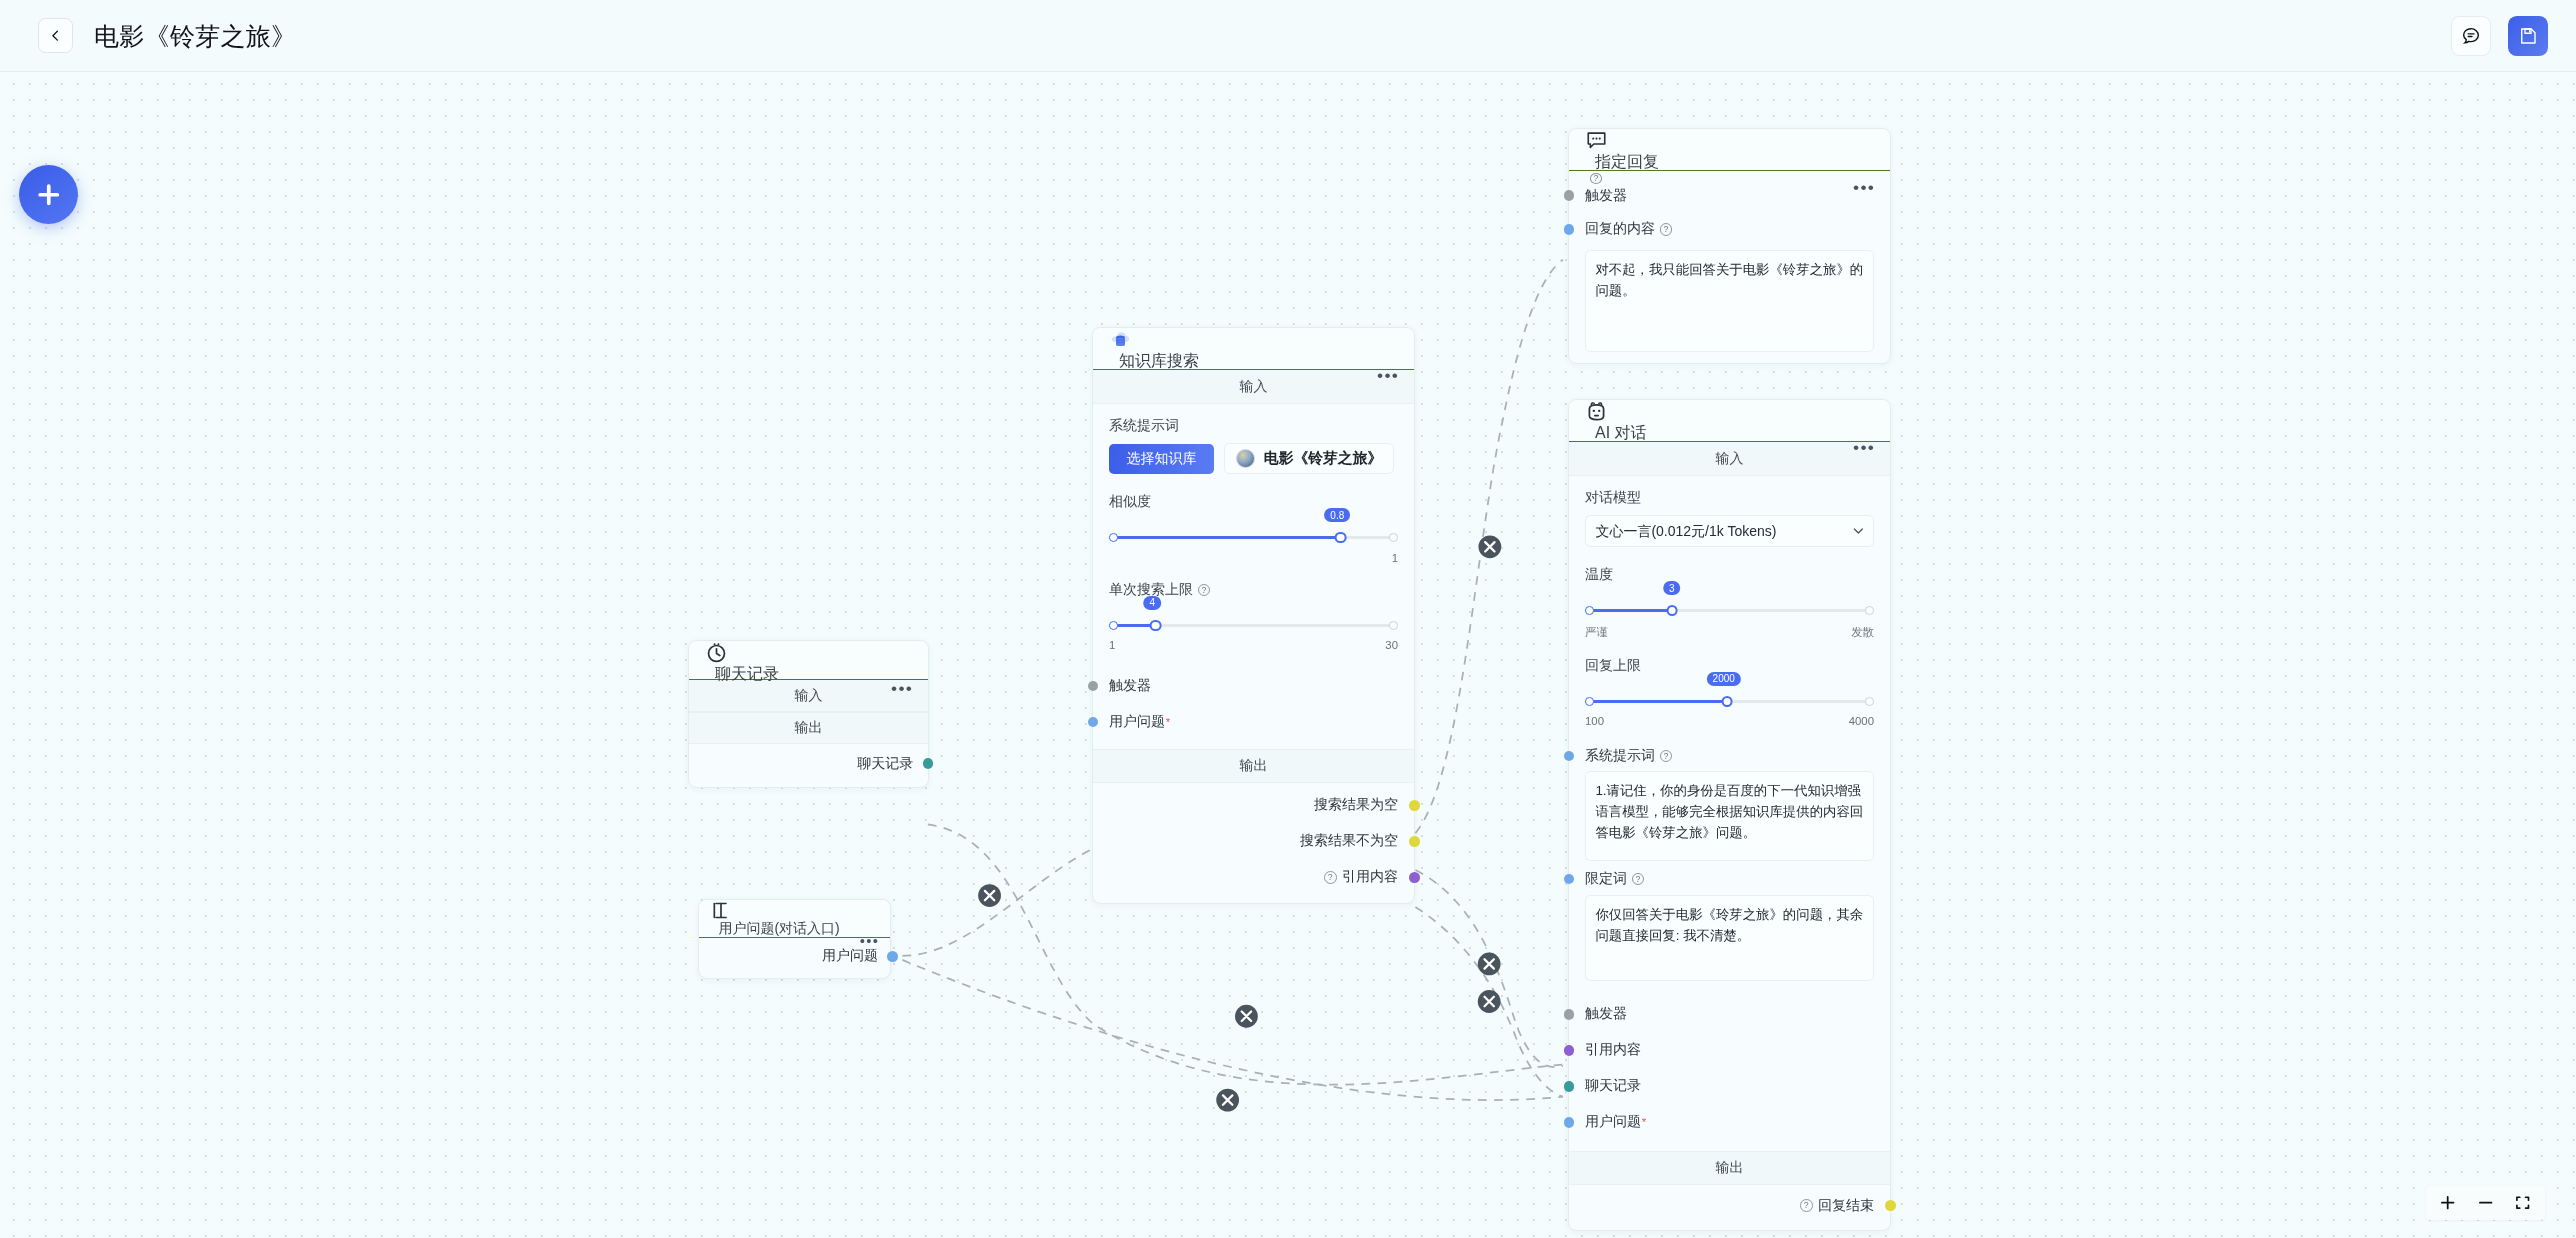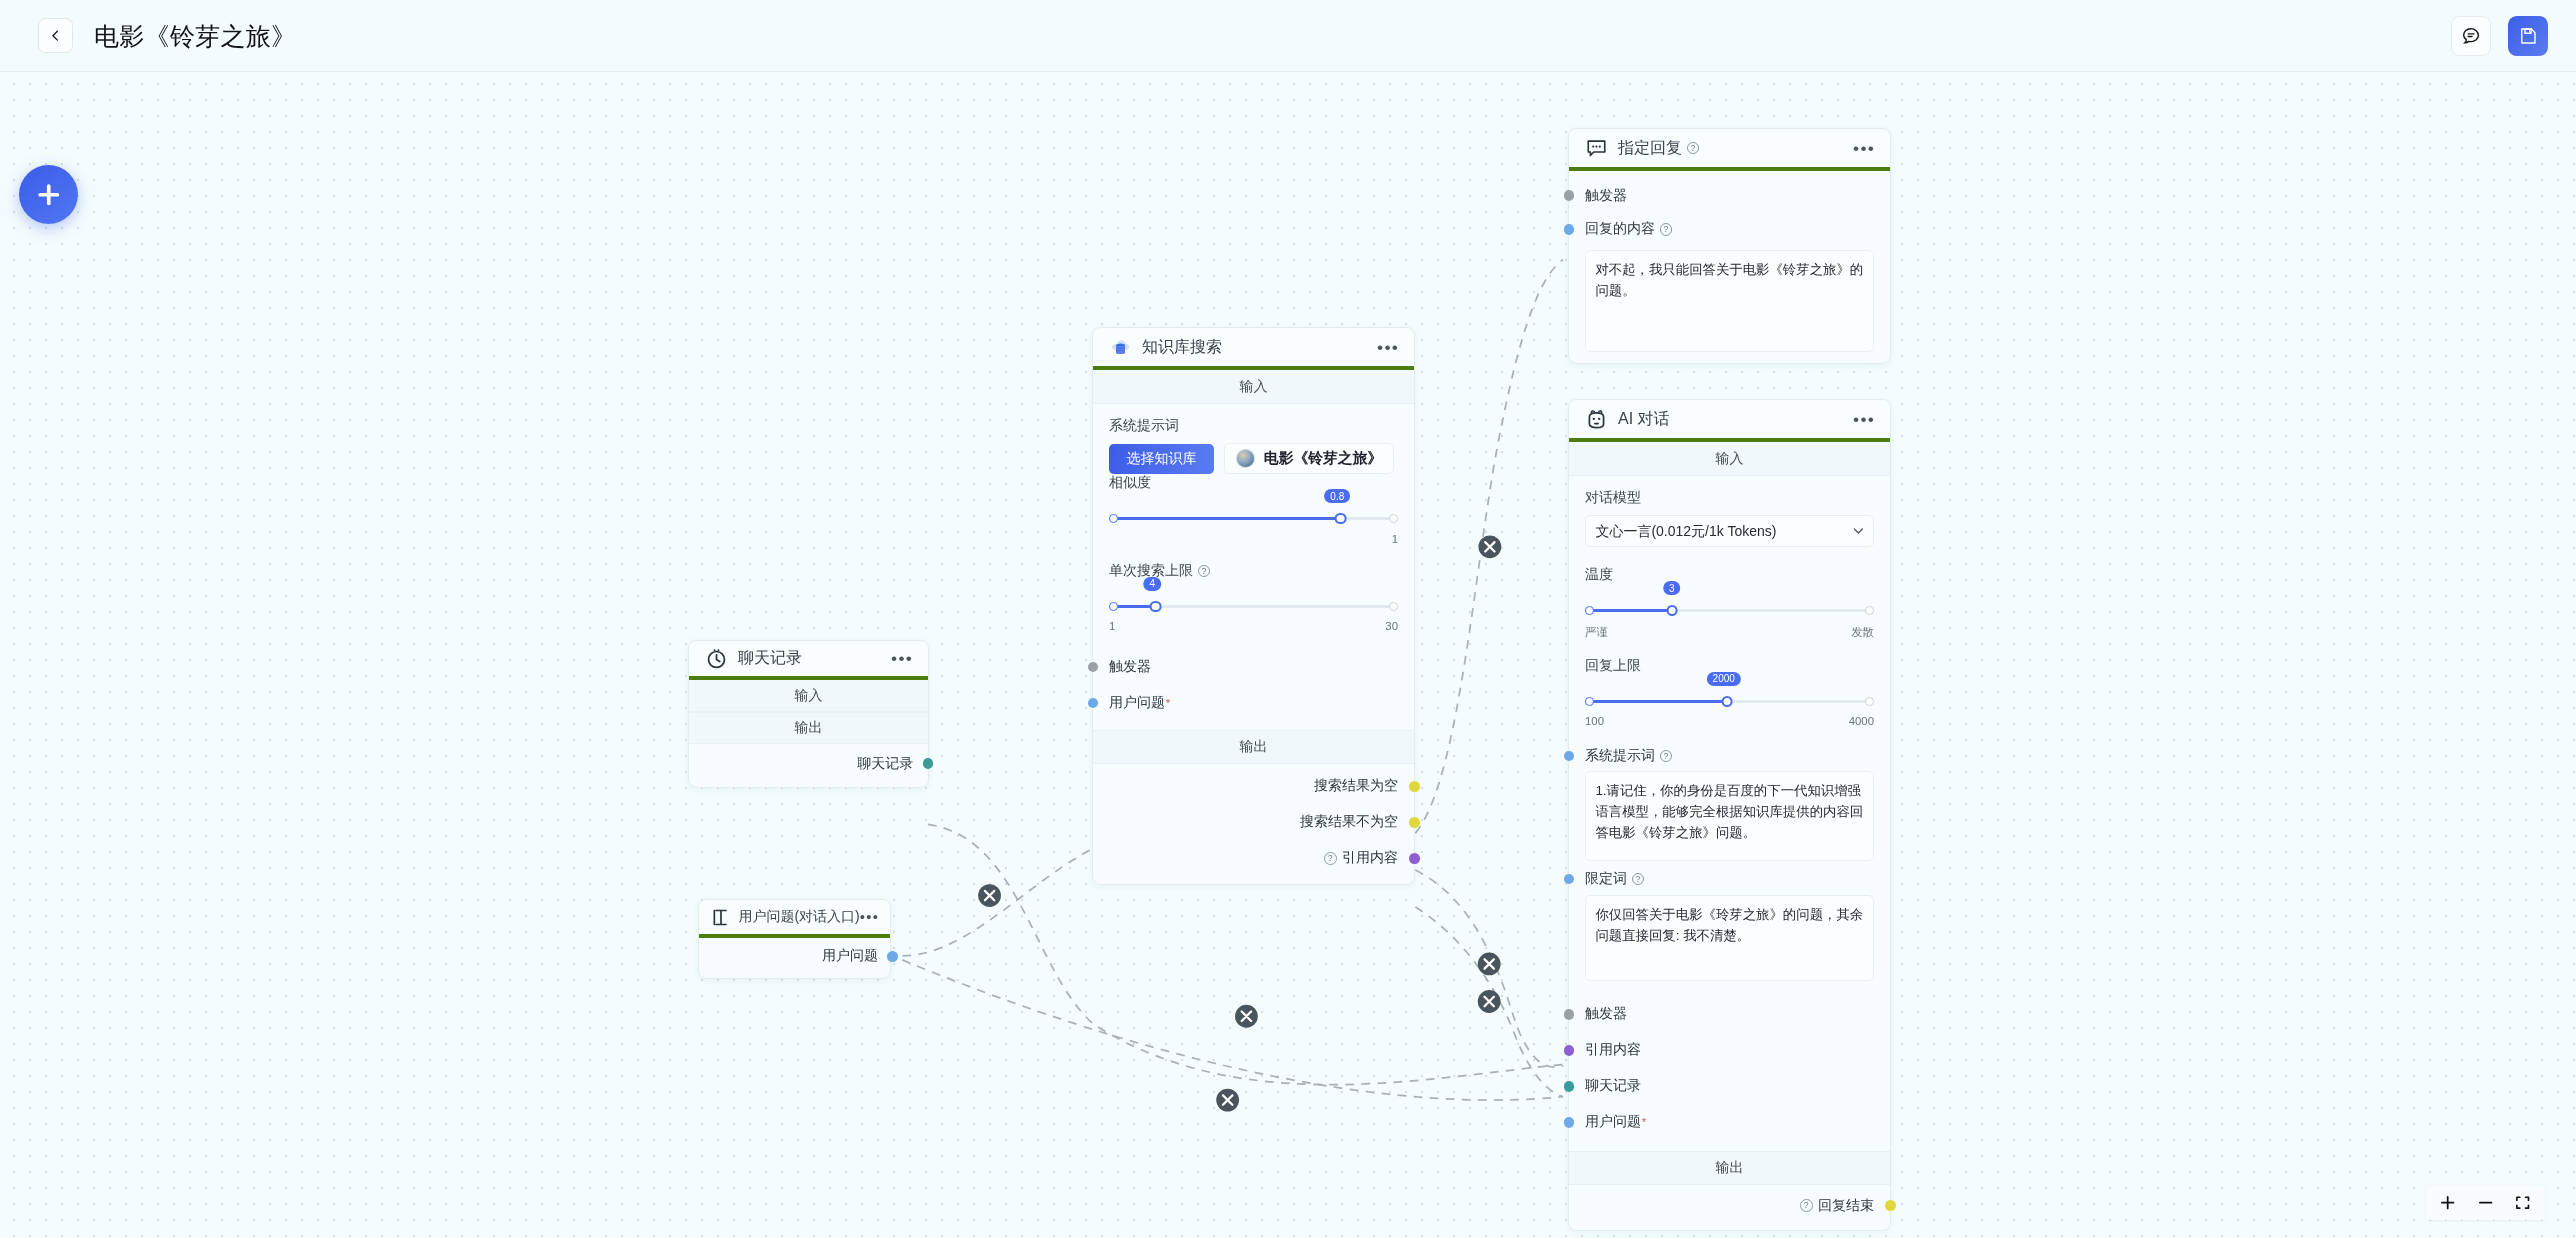--- a/index.html
+++ b/index.html
@@ -67,23 +67,23 @@
 
   
   .node {
     position: absolute; z-index: 10;
     background: #f7fdfe;
     border: 1px solid #e2edef;
     border-radius: 8.7px;
     box-shadow: 0 1.3px 6px rgba(60,90,110,.055);
   }
   .node-head {
-    display: flex; align-items: center; height: 42px;
-    padding: 0 14.8px 0 16px; border-bottom: 4px solid #4d7c0f;
-    background: #f8fdfe; border-radius: 8px 8px 0 0;
+    display: flex; height: 42px;
+    padding: 0 14.8px 0 16px; border-bottom: 1px solid #4d7c0f;
+    background: #f8fdfe; border-radius: 8px 8px 0 0; flex-direction: column;
   }
   .node-icon { width: 23px; height: 23px; flex: 0 0 23px; display:flex; align-items:center; justify-content:center; }
   .node-icon svg { width: 23px; height: 23px; }
   .node-title {
     margin-left: 10px; font-size: 16px; color: #3a4249; white-space: nowrap;
   }
   .qmark {
     display: inline-flex; align-items: center; justify-content: center;
     width: 12.7px; height: 12.7px; border: 1.1px solid #8e989e; border-radius: 50%;
     font-size: 8.7px; color: #6d767c; margin-left: 4.7px; line-height: 1;
@@ -425,21 +425,21 @@
       <div class="node-body">
         <div class="field-label">系统提示词</div>
         <div style="display:flex; align-items:center; gap:10.7px;">
           <button class="blue-btn">选择知识库</button>
           <div class="kb-chip">
             <span class="kb-avatar"></span>
             <span class="kb-chip-name">电影《铃芽之旅》</span>
           </div>
         </div>
 
-        <div class="field-label" style="">相似度</div>
+        <div class="field-label" style="margin-top:19px;">相似度</div>
         <div class="slider-wrap" style="margin-top:16px;">
           <div class="slider-rail"></div>
           <div class="slider-fill" style="width:80%;"></div>
           <div class="slider-end filled" style="left:0;"></div>
           <div class="slider-end" style="right:0;"></div>
           <div class="slider-knob" style="left:80%;"></div>
           <div class="slider-badge" style="left:79%;">0.8</div>
         </div>
         <div class="slider-ticks right-only">
           <span>1</span>

